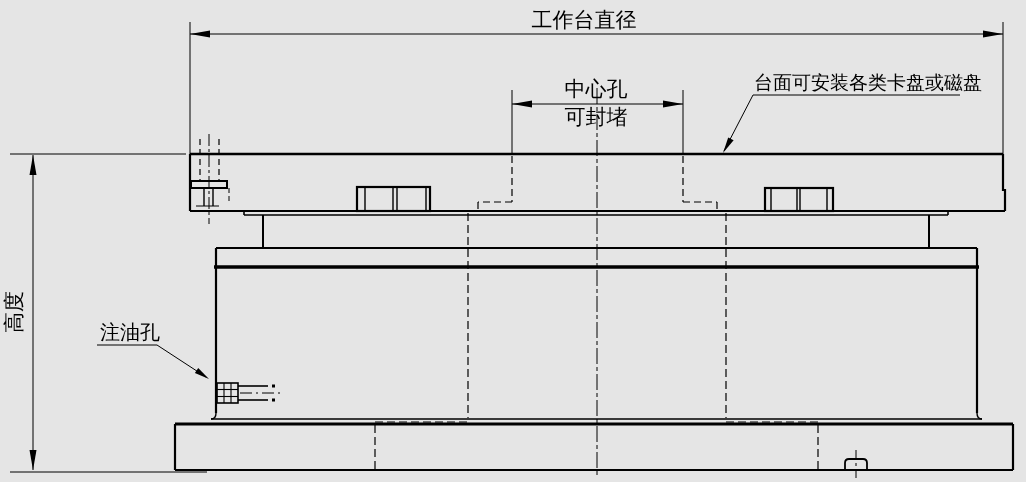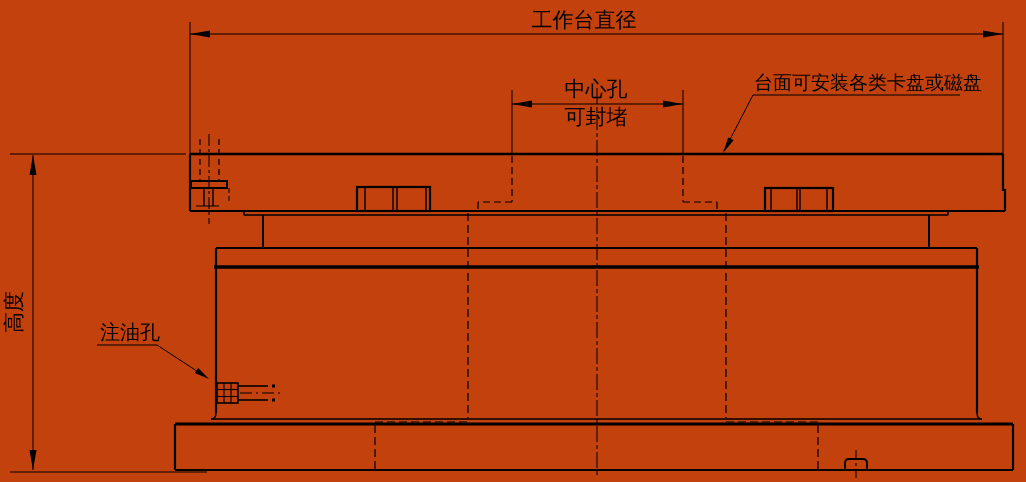--- a/index.html
+++ b/index.html
@@ -1,17 +1,17 @@
 <!DOCTYPE html>
 <html><head>
 <meta charset="utf-8">
 <style>
   html,body{margin:0;padding:0;background:#fff;}
   .stage{
-    width:1026px;height:482px;position:relative;background:#c2410c;
+    width:1026px;height:482px;position:relative;background:#e5e5e5;
     font-family:"Liberation Sans", sans-serif;overflow:hidden;
   }
   svg text{
     font-family:"Liberation Sans", sans-serif;
     fill:#000;
   }
   .dim-text{font-size:21px;}
   .note-text{font-size:19px;}
   .small-note{font-size:20px;}
 </style>

